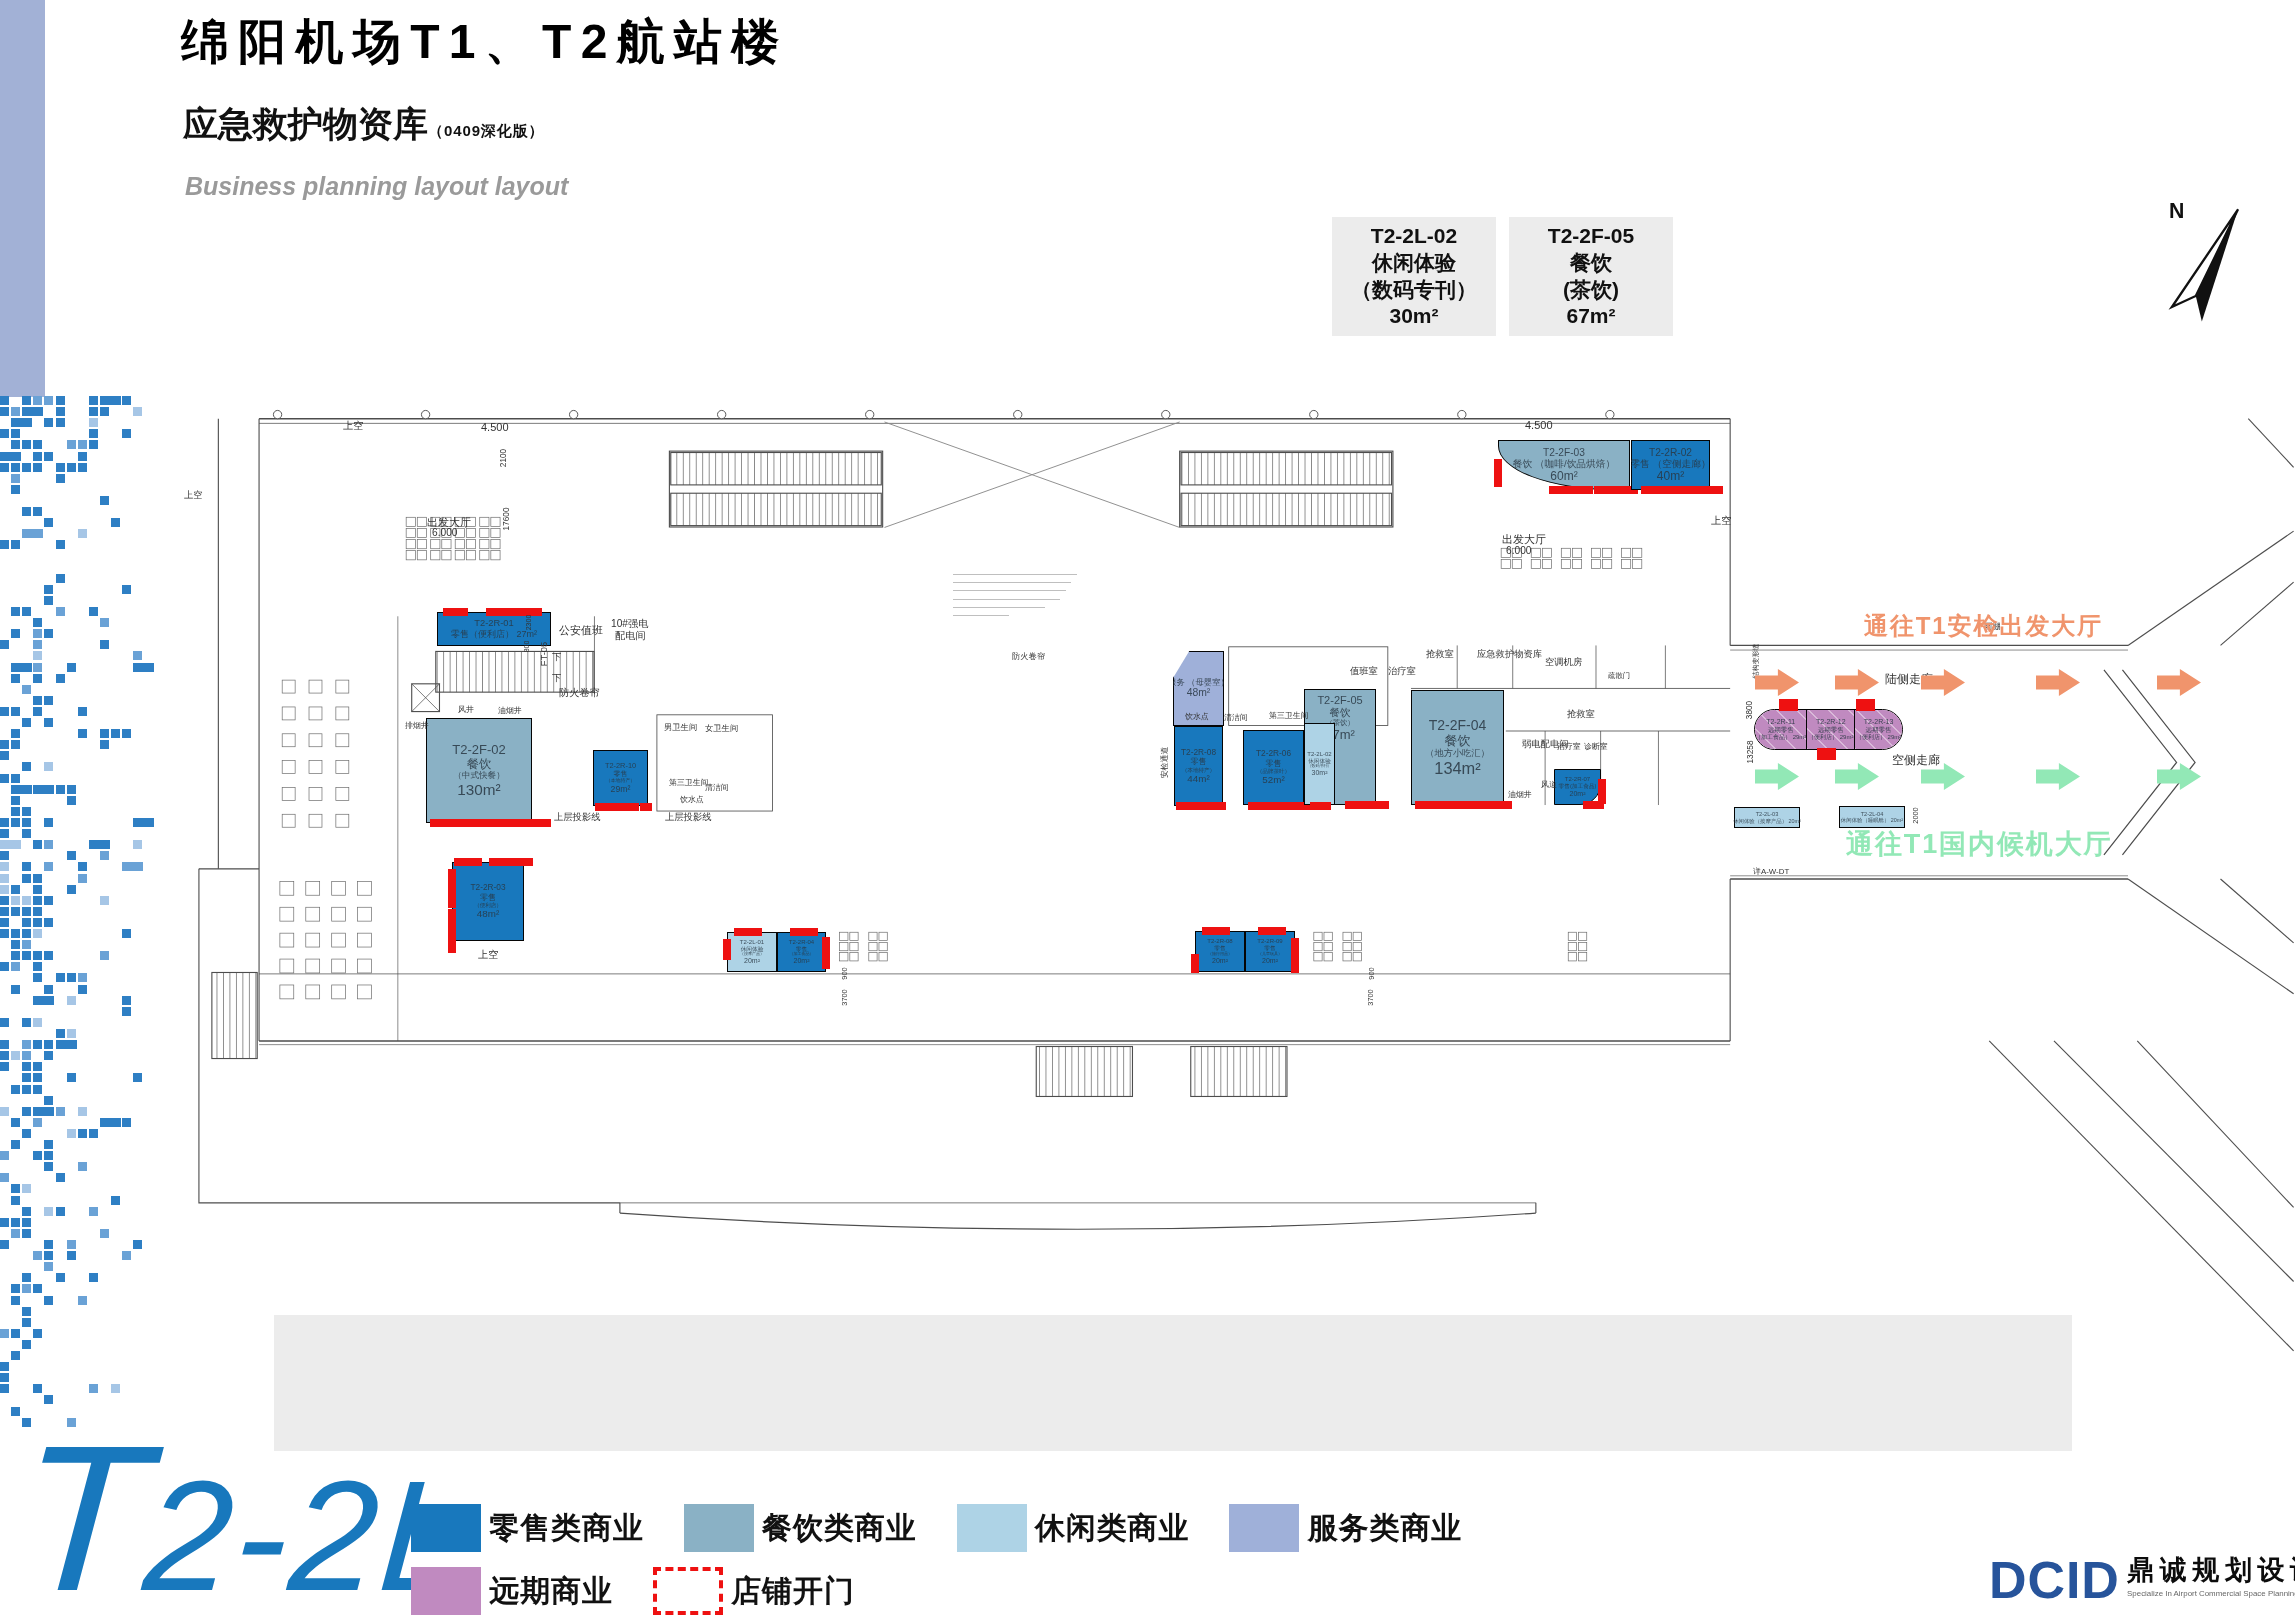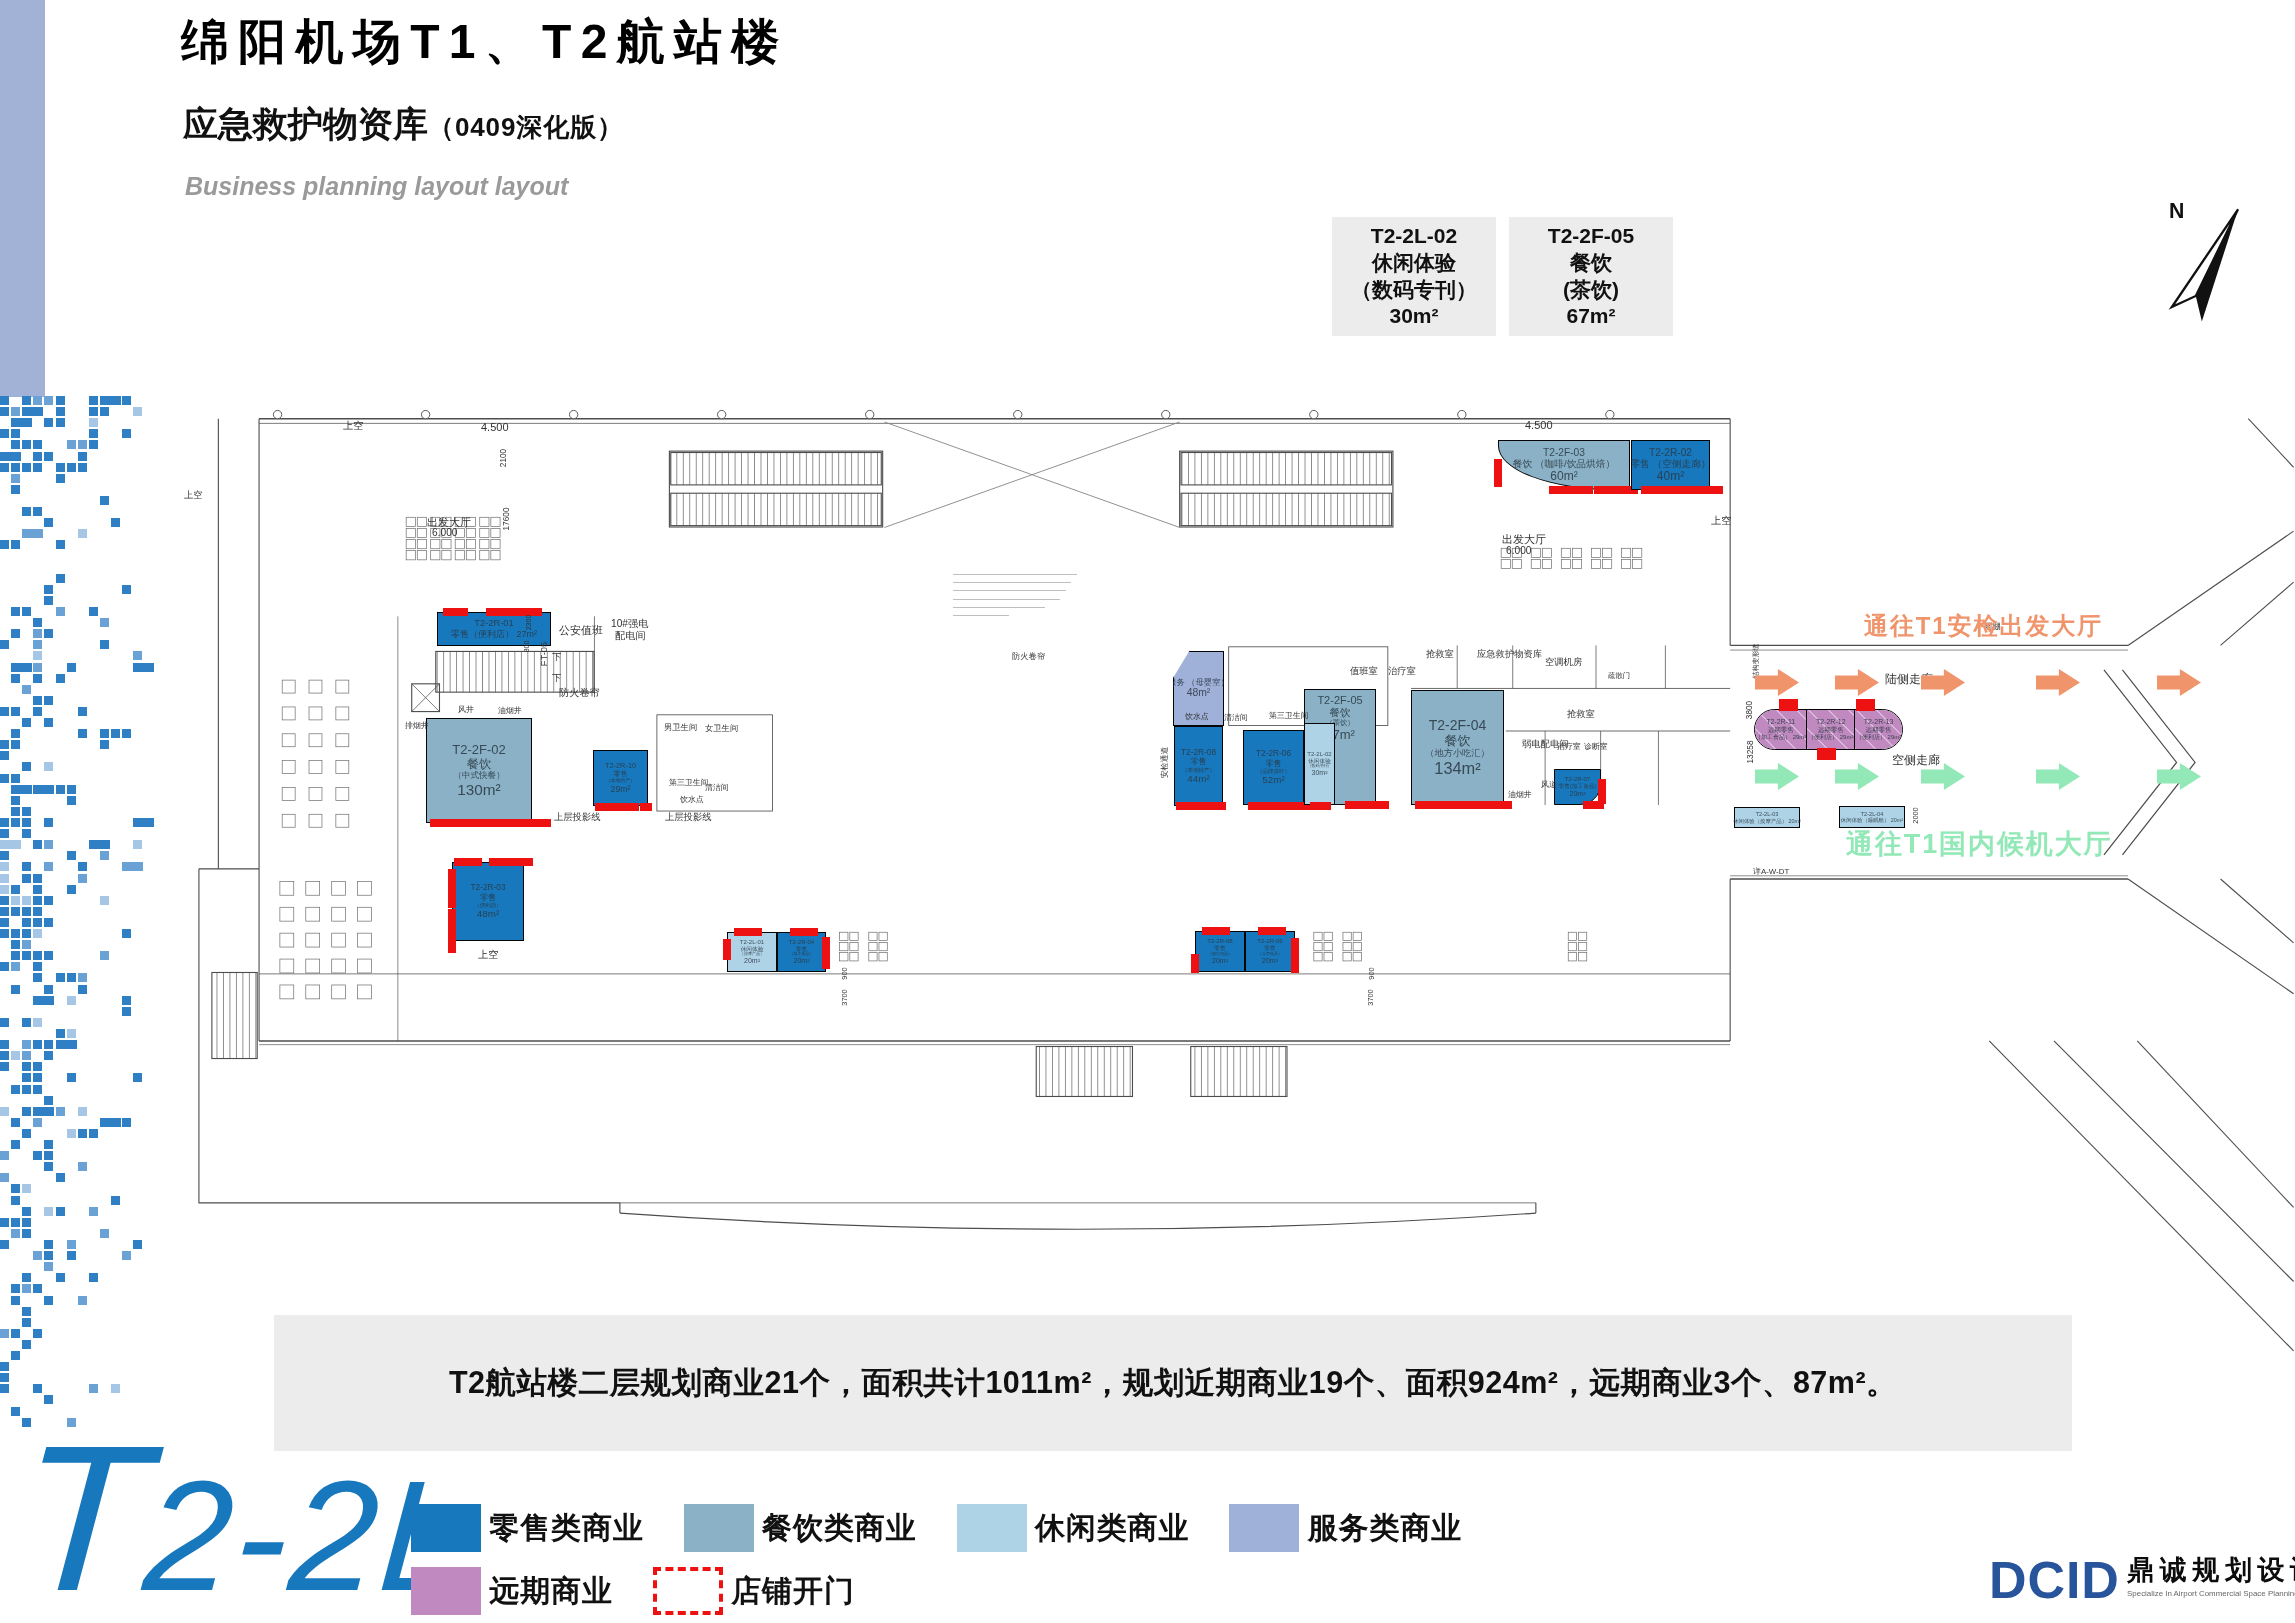--- a/index.html
+++ b/index.html
@@ -2,21 +2,21 @@
 <html style="font-size:7.4px"><head>
 <meta charset="utf-8">
 <style>
   html,body{margin:0;padding:0;background:#fff;}
   body{width:2295px;height:1623px;position:relative;overflow:hidden;
        font-family:"Liberation Sans","DejaVu Sans",sans-serif;color:#111;}
   
   #title{position:absolute;left:181px;top:10.2px;font-size:48px;font-weight:800;
          letter-spacing:9.3px;color:#000;white-space:nowrap;}
   #subtitle{position:absolute;left:183px;top:101px;font-size:35px;font-weight:800;white-space:nowrap;}
-  #subtitle small{font-size:26px;font-weight:800;letter-spacing:0.9px;}
+  #subtitle small{font-size:15px;font-weight:800;letter-spacing:0.9px;}
   #subtitle-en{position:absolute;left:185px;top:172px;font-size:25px;font-weight:700;
                font-style:italic;color:#9a9a9a;white-space:nowrap;}
   
   #side-solid{position:absolute;left:0;top:0;width:45px;height:397px;background:#a2b1d6;}
   #mosaic{position:absolute;left:0;top:396px;width:157px;height:1036px;}
   #mosaic span{position:absolute;display:block;}
   
   .info-box{position:absolute;top:217px;width:164px;height:119px;background:#ececec;
             display:flex;flex-direction:column;align-items:center;justify-content:center;
             font-size:21px;font-weight:600;line-height:1.28;text-align:center;}
@@ -811,21 +811,20 @@
     <div class="arrow" style="left: 2157px; top: 763px; width: 44px; height: 27px; background: rgb(146, 232, 182);"></div>
     <div class="note-bar" style="left: 953px; top: 574px; width: 124px; opacity: 0.55;"></div>
     <div class="note-bar" style="left: 953px; top: 582px; width: 118px; opacity: 0.55;"></div>
     <div class="note-bar" style="left: 953px; top: 590px; width: 113px; opacity: 0.55;"></div>
     <div class="note-bar" style="left: 953px; top: 599px; width: 107px; opacity: 0.55;"></div>
     <div class="note-bar" style="left: 953px; top: 607px; width: 92px; opacity: 0.55;"></div>
     <div class="note-bar" style="left: 953px; top: 615px; width: 56px; opacity: 0.55;"></div>
   </div>
 
 <div id="summary">
-  <div>T2航站楼二层规划商业21个，面积共计1011m²，规划近期商业19个、面积924m²，远期商业3个、87m²。</div>
 </div>
 
 <div id="page-code"><span class="big">T</span><span class="rest">2-2L</span></div>
 
 <div id="legend-row1" class="legend-row">
     <div class="legend-item">
       <div class="legend-swatch" style="background: rgb(24, 120, 189);"></div>
       <span class="legend-label">零售类商业</span>
     </div>
     <div class="legend-item">

